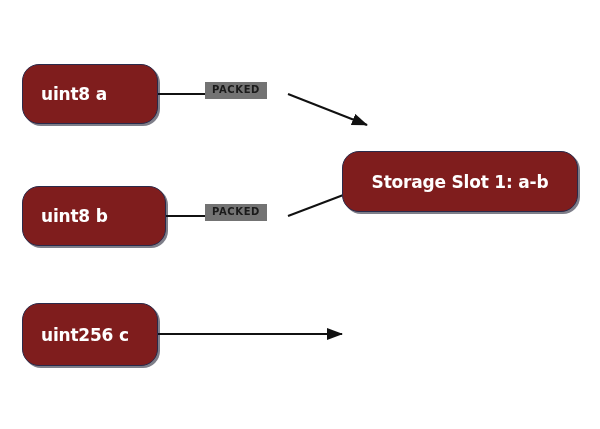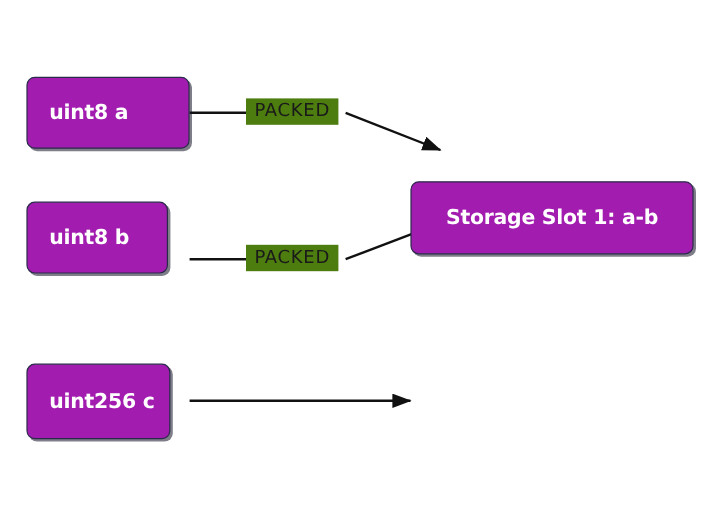--- a/index.html
+++ b/index.html
@@ -25,22 +25,22 @@
     top: 0;
     width: 600px;
     height: 429px;
     pointer-events: none;
   }
   .node {
     position: absolute;
     box-sizing: border-box;
     display: flex;
     align-items: center;
-    border-radius: 7px;
-    background: #a21caf;
+    border-radius: 17px;
+    background: #7f1d1d;
     border: 1px solid #2a2a4a;
     box-shadow: 2px 2px 0 rgba(20,20,40,0.55);
     z-index: 2;
   }
   .node-label {
     color: #ffffff;
     font-weight: 700;
     font-size: 17px;
     letter-spacing: -0.2px;
     white-space: nowrap;
@@ -50,31 +50,31 @@
   }
   .node.right {
     justify-content: center;
   }
   .node.right .node-label {
     font-size: 17px;
   }
 
   
   #node-a   { left: 22px;  top: 64px;  width: 136px; height: 60px; }
-  #node-b   { left: 22px;  top: 168px; width: 118px; height: 60px; text-align: center; }
-  #node-c   { left: 22px;  top: 303px; width: 120px; height: 63px; align-items: center; }
+  #node-b   { left: 22px;  top: 186px; width: 144px; height: 60px; text-align: center; }
+  #node-c   { left: 22px;  top: 303px; width: 136px; height: 63px; align-items: center; }
   #node-slot1 { left: 342px; top: 125px; width: 236px; height: 61px; margin-top: 26px; }
   #node-slot2 { left: 342px; top: 303px; width: 236px; height: 63px; }
 
   .edge-label {
     position: absolute;
-    background: #4d7c0f;
+    background: #737373;
     color: #1a1a1a;
-    font-size: 15px;
-    font-weight: 400;
+    font-size: 10px;
+    font-weight: 700;
     letter-spacing: 0.6px;
     padding: 3px 7px 4px 7px;
     line-height: 1;
     z-index: 3;
     white-space: nowrap;
   }
   #label-packed-a { left: 205px; top: 82px; }
   #label-packed-b { left: 205px; top: 204px; }
 </style>
 </head>

